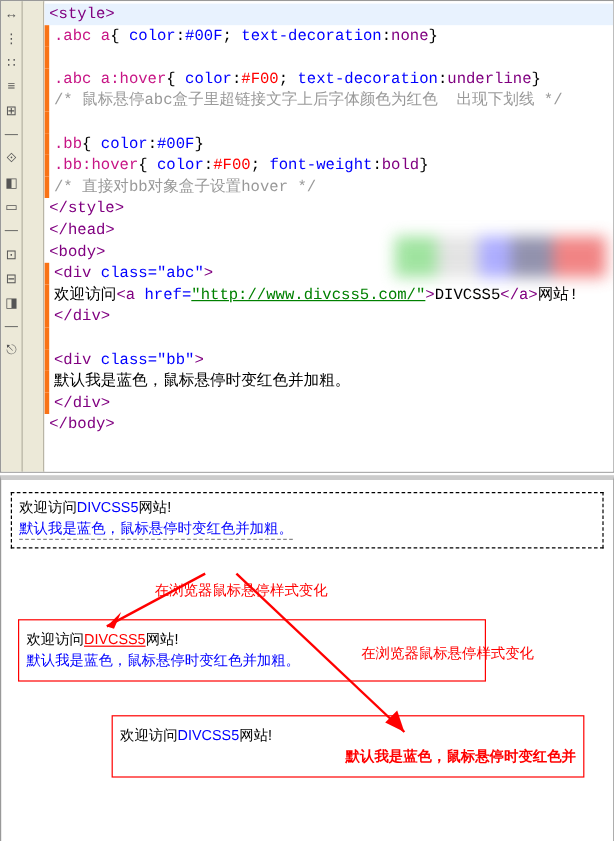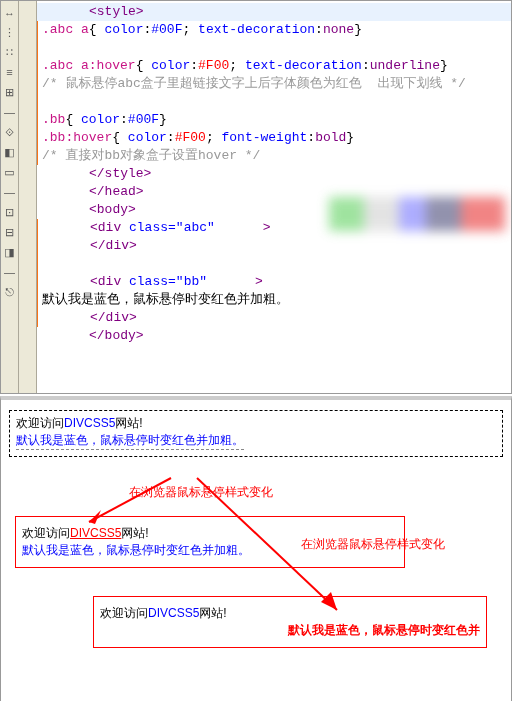--- a/index.html
+++ b/index.html
@@ -5,22 +5,22 @@
 * { box-sizing: border-box; margin: 0; padding: 0; }
 body { font-family: 'Microsoft YaHei', SimSun, sans-serif; font-size: 12px; background: #fff; width: 512px; }
 .editor-wrap { border: 1px solid #999; display: flex; height: 394px; }
 .gutter { width: 18px; background: #ece9d8; border-right: 1px solid #aca899; display: flex; flex-direction: column; align-items: center; padding-top: 4px; gap: 6px; }
 .gutter2 { width: 18px; background: #ece9d8; border-right: 1px solid #aca899; }
 .gicon { width: 14px; height: 14px; display: flex; align-items: center; justify-content: center; color: #555; font-size: 11px; cursor: pointer; }
 .code-area { flex: 1; background: #fff; padding: 2px 0 2px 0; overflow: hidden; font-family: Consolas, 'Courier New', monospace; font-size: 13px; line-height: 18px; position: relative; }
 .hl { position: absolute; left: 0; right: 0; top: 2px; height: 18px; background: #e8f2fe; }
 .code-lines { position: relative; }
 .ln { white-space: pre; padding-left: 4px; }
-.bar { border-left: 1px solid #f97316; padding-left: 4px; margin-left: 0; }
-.tag { color: #800080; margin-left: 48px; }
+.bar { border-left: 4px solid #f97316; padding-left: 4px; margin-left: 0; }
+.tag { color: #800080; }
 .sel { color: #c71585; }
 .prop { color: #0000ff; }
 .valblue { color: #0000ff; }
 .valred { color: #ff0000; }
 .kw { color: #800080; }
 .cm { color: #999; }
 .url { color: #008000; text-decoration: underline; }
 .txt { color: #000; }
 .blur { position: absolute; right: 6px; top: 196px; width: 176px; height: 34px; background: linear-gradient(90deg,#8d8 0 20%,#ddd 20% 40%,#99f 40% 55%,#779 55% 75%,#e66 75% 100%); filter: blur(6px); opacity: .8; }
 .preview { border: 1px solid #999; border-top: 4px solid #ccc; margin-top: 2px; padding: 10px 8px 14px 8px; position: relative; height: 374px; }
@@ -73,20 +73,21 @@
       <div class="ln bar"><span class="sel">.abc a:hover</span><span>{ </span><span class="prop">color</span><span>:</span><span class="valred">#F00</span><span>; </span><span class="prop">text-decoration</span><span>:</span><span class="kw">underline</span><span>}</span></div>
       <div class="ln bar"><span class="cm">/* 鼠标悬停abc盒子里超链接文字上后字体颜色为红色  出现下划线 */</span></div>
       <div class="ln bar"><span> </span></div>
       <div class="ln bar"><span class="sel">.bb</span><span>{ </span><span class="prop">color</span><span>:</span><span class="valblue">#00F</span><span>}</span></div>
       <div class="ln bar"><span class="sel">.bb:hover</span><span>{ </span><span class="prop">color</span><span>:</span><span class="valred">#F00</span><span>; </span><span class="prop">font-weight</span><span>:</span><span class="kw">bold</span><span>}</span></div>
       <div class="ln bar"><span class="cm">/* 直接对bb对象盒子设置hover */</span></div>
       <div class="ln"><span class="tag">&lt;/style&gt;</span></div>
       <div class="ln"><span class="tag">&lt;/head&gt;</span></div>
       <div class="ln"><span class="tag">&lt;body&gt;</span></div>
       <div class="ln bar"><span class="tag">&lt;div </span><span class="prop">class=</span><span class="valblue">"abc"</span><span class="tag">&gt;</span></div>
+      <div class="ln bar"><span class="txt">欢迎访问</span><span class="tag">&lt;a </span><span class="prop">href=</span><span class="url">"http://www.divcss5.com/"</span><span class="tag">&gt;</span><span class="txt">DIVCSS5</span><span class="tag">&lt;/a&gt;</span><span class="txt">网站!</span></div>
       <div class="ln bar"><span class="tag">&lt;/div&gt;</span></div>
       <div class="ln bar"><span> </span></div>
       <div class="ln bar"><span class="tag">&lt;div </span><span class="prop">class=</span><span class="valblue">"bb"</span><span class="tag">&gt;</span></div>
       <div class="ln bar"><span class="txt">默认我是蓝色，鼠标悬停时变红色并加粗。</span></div>
       <div class="ln bar"><span class="tag">&lt;/div&gt;</span></div>
       <div class="ln"><span class="tag">&lt;/body&gt;</span></div>
     </div>
   </div>
 </div>
 

